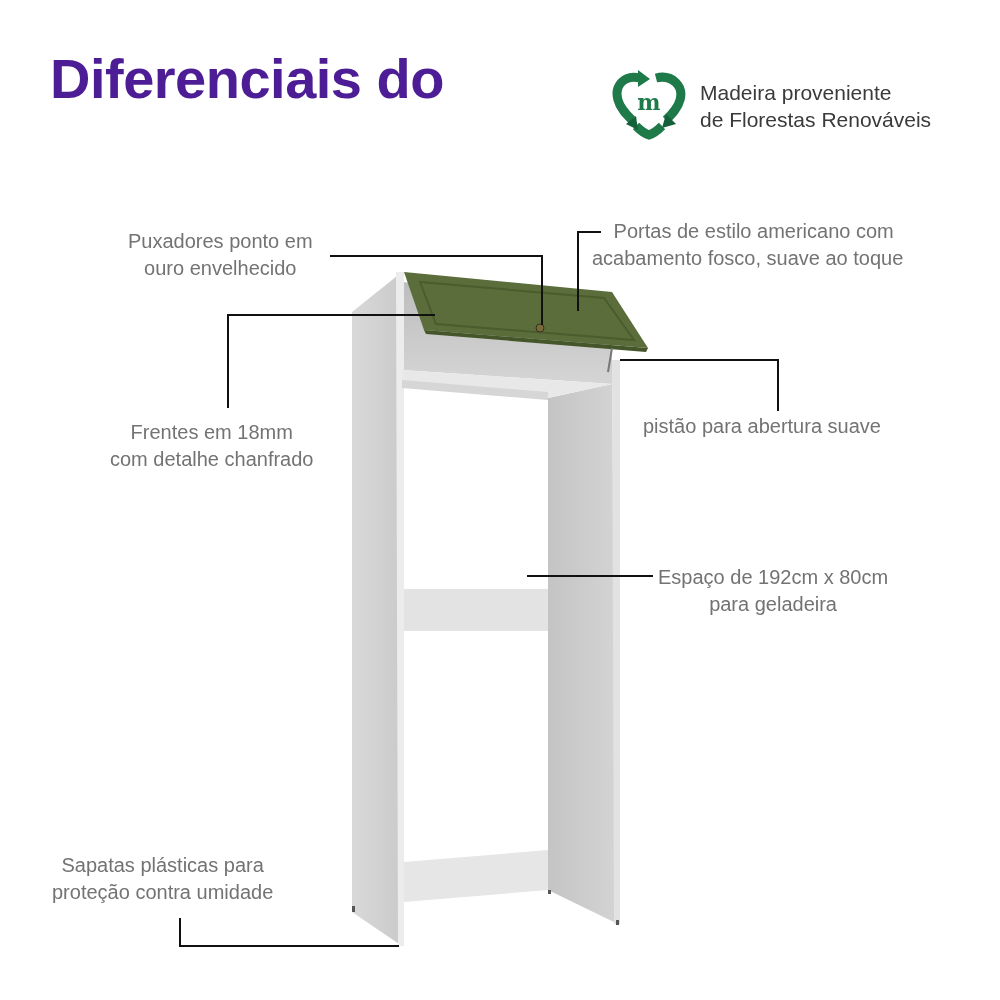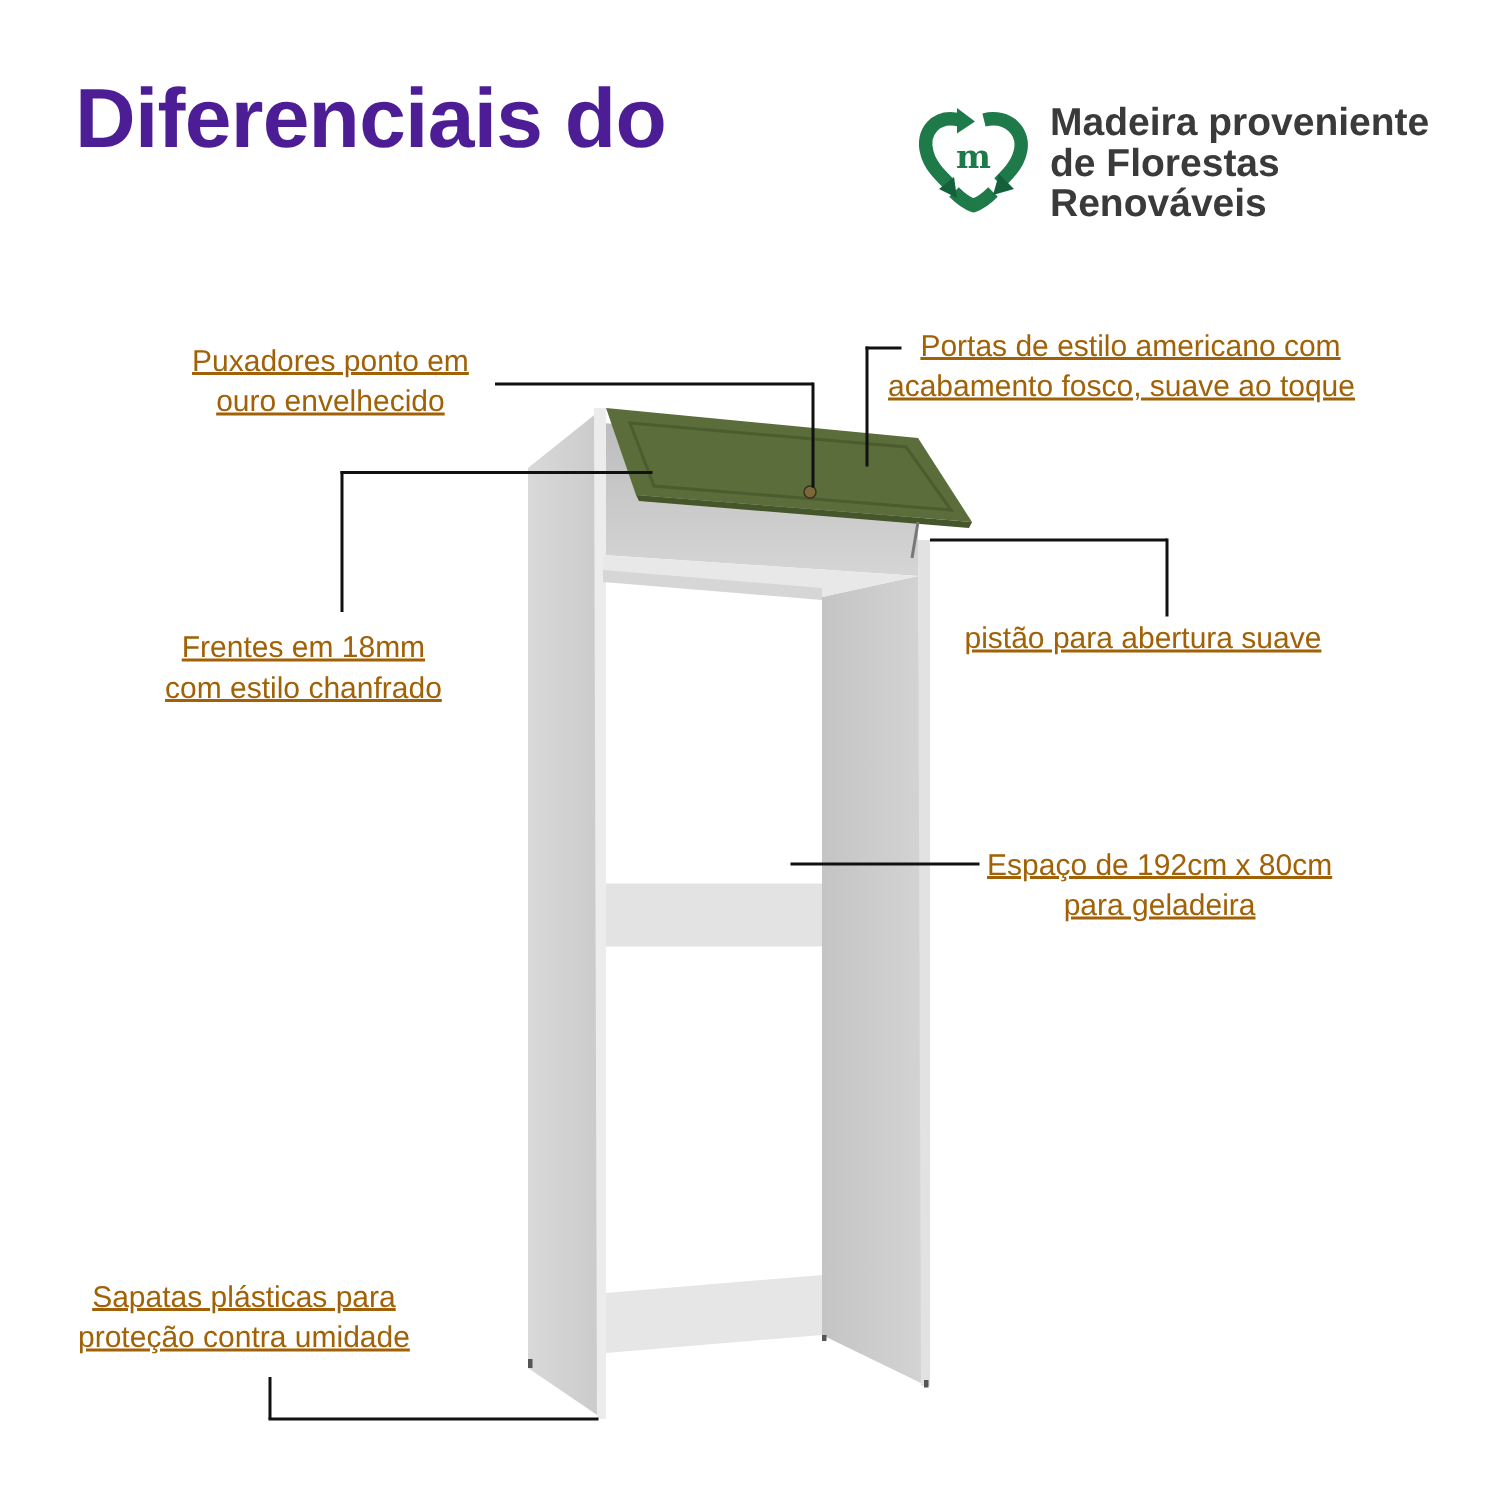--- a/index.html
+++ b/index.html
@@ -1,22 +1,22 @@
 <!DOCTYPE html>
 <html><head>
 <meta charset="utf-8">
 <style>
   html, body { margin:0; padding:0; background:#ffffff; }
   body { width:1000px; height:1000px; position:relative; overflow:hidden;
          font-family:"Liberation Sans", sans-serif; color:#333333; }
   .title { position:absolute; left:50px; top:46px; margin:0; font-weight:bold;
            font-size:56px; line-height:66px; color:#4c1d95; letter-spacing:-0.5px; }
   .badge { position:absolute; left:610px; top:68px; display:flex; align-items:center; }
-  .badge-text { font-weight:bold; font-size:26px; line-height:27px; color:#3a3a3a; margin-left:12px; }
-  .label { position:absolute; font-size:20px; line-height:27px; color:#a16207; text-align:center; white-space:nowrap;text-decoration:underline; }
+  .badge-text { font-weight:normal; font-size:21px; line-height:27px; color:#3a3a3a; margin-left:12px; }
+  .label { position:absolute; font-size:20px; line-height:27px; color:#737373; text-align:center; white-space:nowrap; }
   .line { position:absolute; background:#111111; }
   svg.product { position:absolute; left:0; top:0; }
 </style>
 </head>
 <body>
 
 <h1 class="title">
   <span>Diferenciais do</span><br>
 </h1>
 
@@ -107,21 +107,21 @@
   <div>ouro envelhecido</div>
 </div>
 
 <div class="label" style="left:592px;top:218px;">
   <div style="padding-left:12px;">Portas de estilo americano com</div>
   <div>acabamento fosco, suave ao toque</div>
 </div>
 
 <div class="label" style="left:110px;top:419px;">
   <div>Frentes em 18mm</div>
-  <div>com estilo chanfrado</div>
+  <div>com detalhe chanfrado</div>
 </div>
 
 <div class="label" style="left:643px;top:413px;">
   <div>pistão para abertura suave</div>
 </div>
 
 <div class="label" style="left:658px;top:564px;">
   <div>Espaço de 192cm x 80cm</div>
   <div>para geladeira</div>
 </div>

